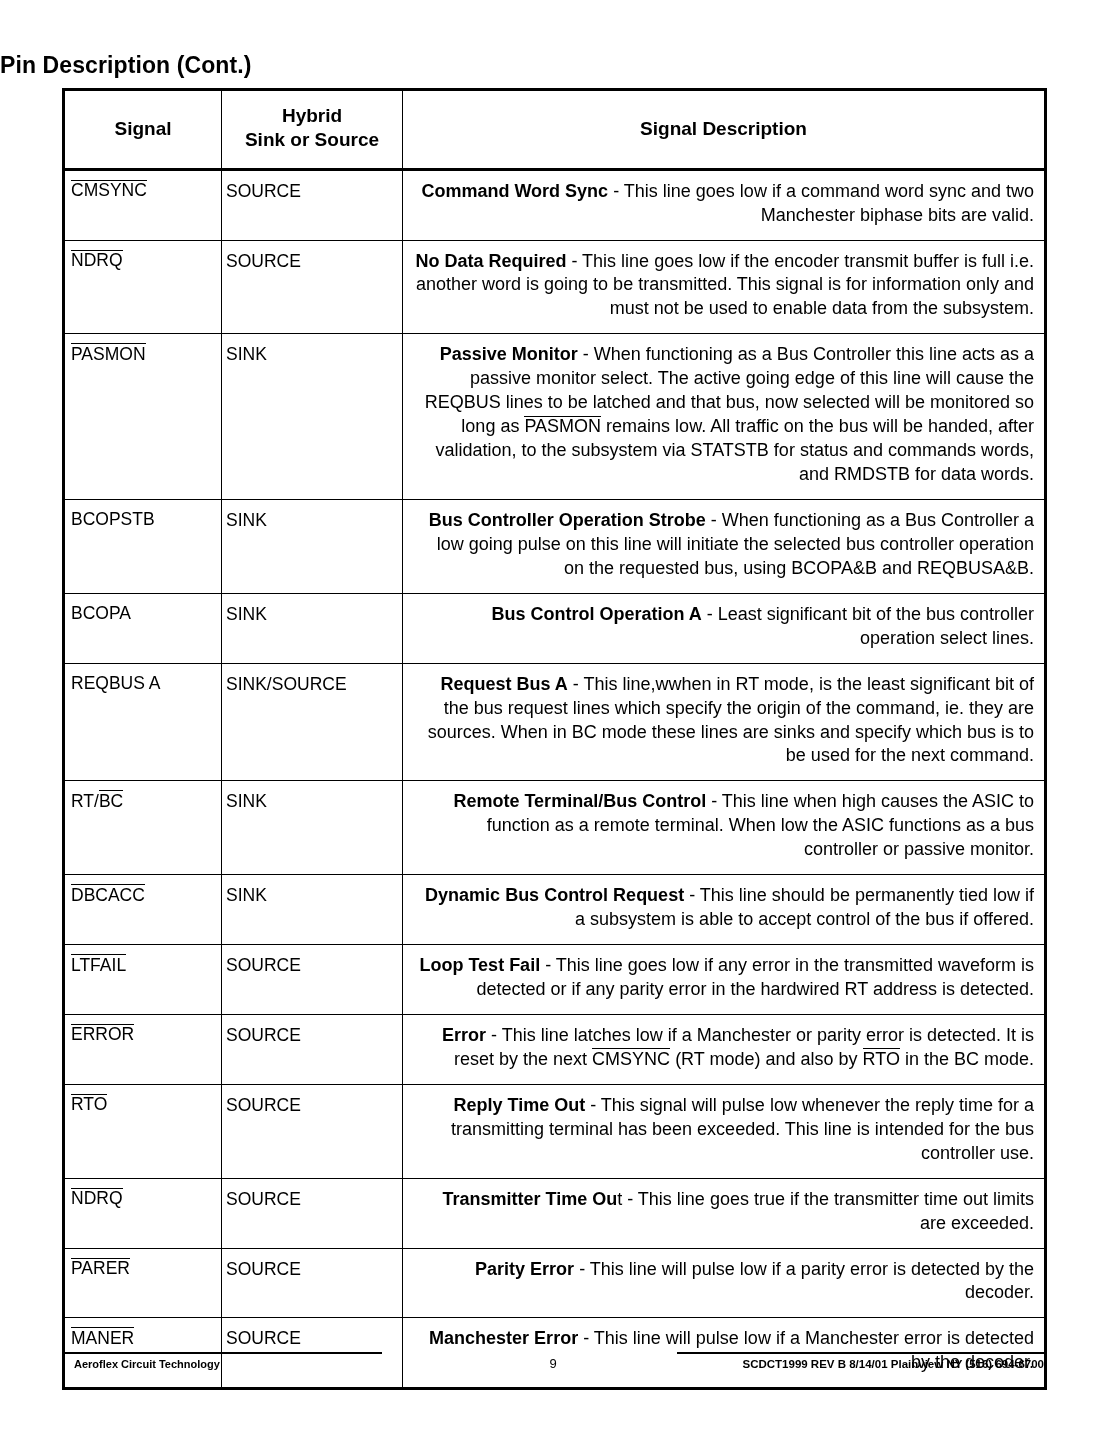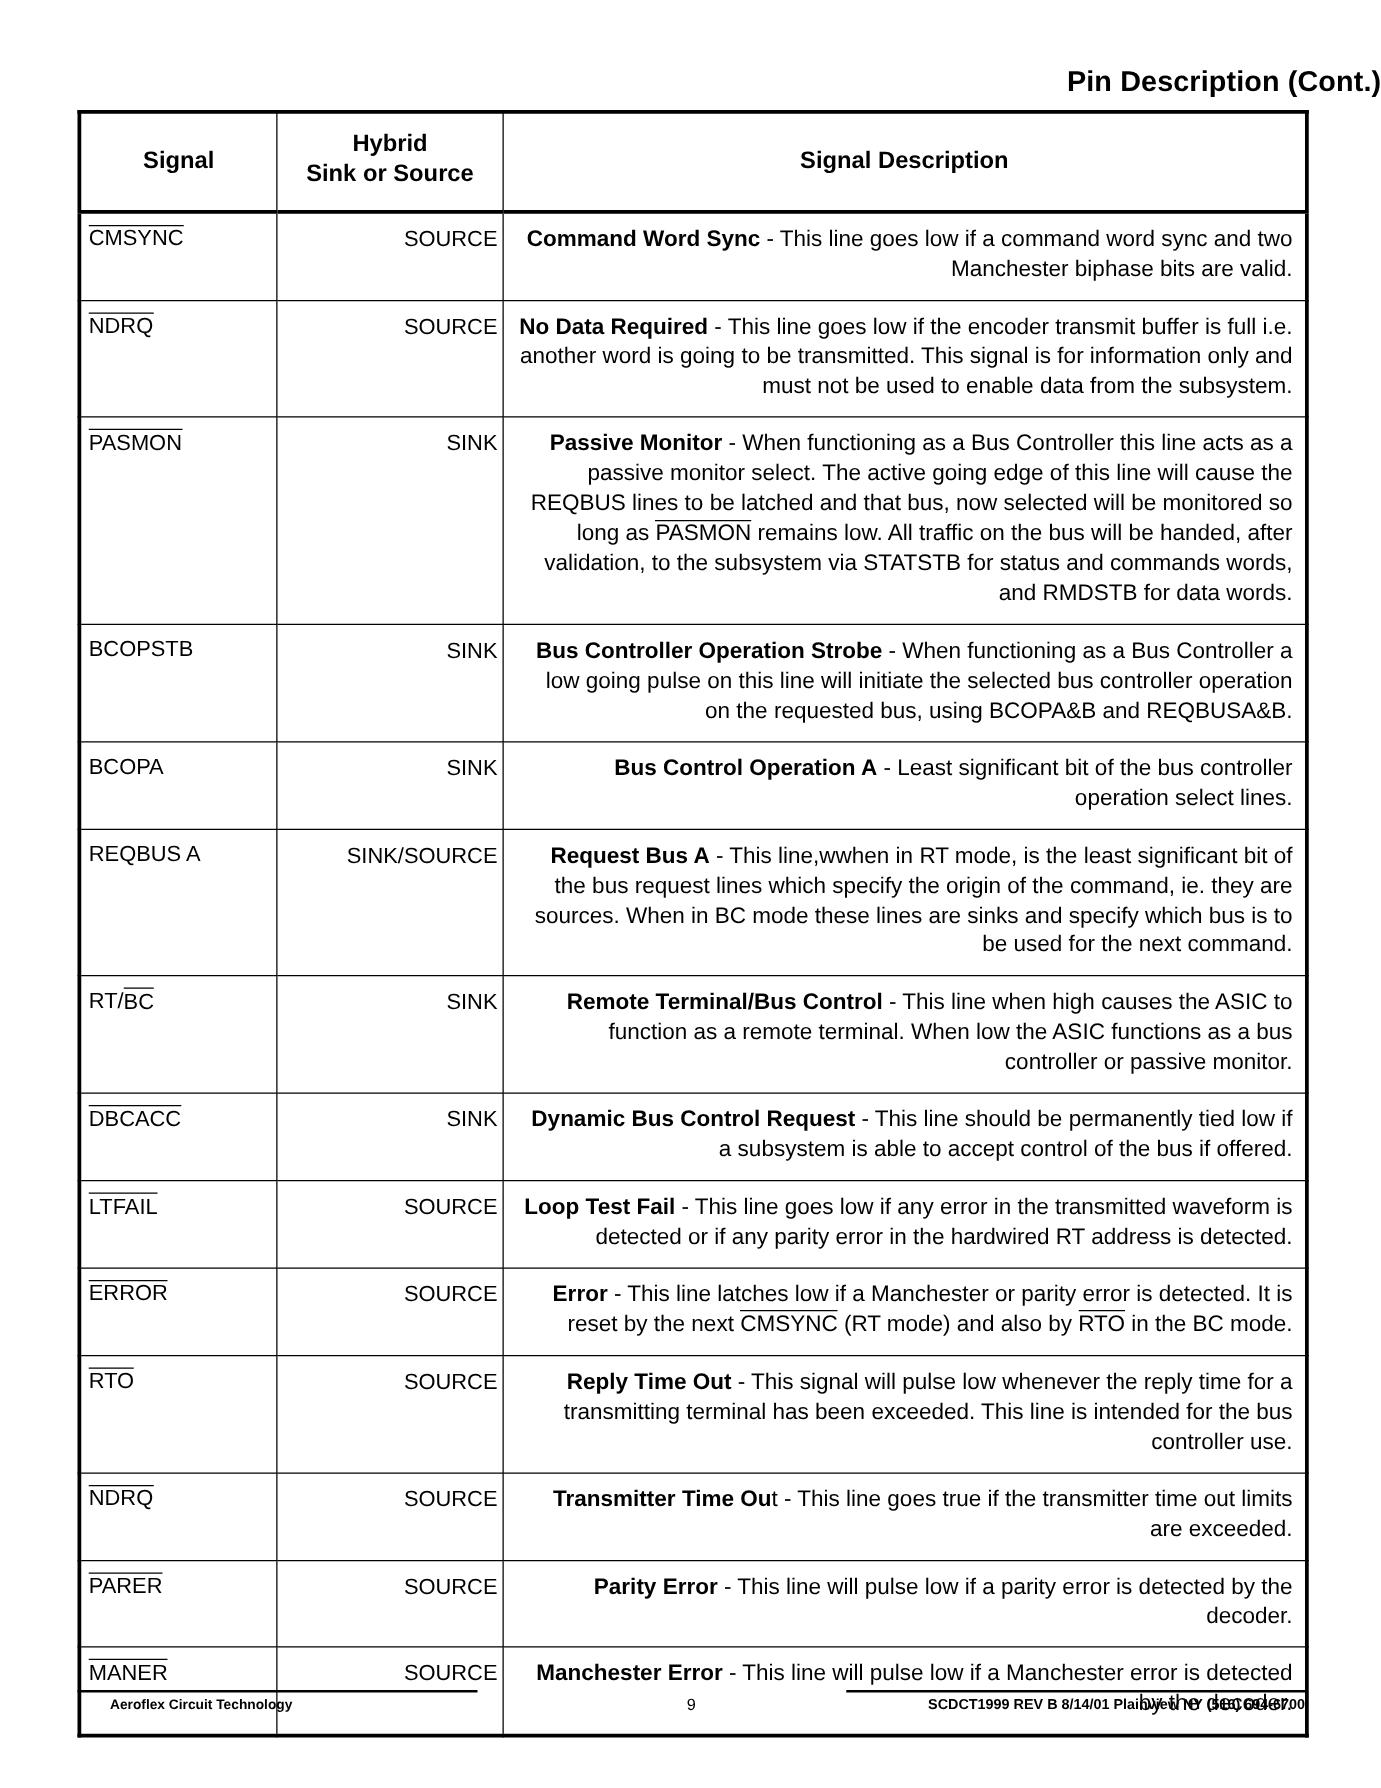--- a/index.html
+++ b/index.html
@@ -23,21 +23,21 @@
     width: 1105px;
     height: 1430px;
   }
 
   
   .page-title {
     position: absolute;
     left: 0;
     top: 52px;
     width: 1105px;
-    text-align: right;
+    text-align: left;
     font-size: 23px;
     font-weight: bold;
     letter-spacing: 0.1px;
   }
 
   
   .pin-table {
     position: absolute;
     left: 62px;
     top: 88px;
@@ -71,21 +71,21 @@
 
   
   td.cell-signal {
     font-size: 17.5px;
     padding: 9px 0 14px 6px;
     line-height: 1.2;
     white-space: nowrap;
   }
   td.cell-hybrid {
     font-size: 17.5px;
-    text-align: right;
+    text-align: left;
     padding: 10px 4px 14px 4px;
     line-height: 1.2;
   }
   td.cell-desc {
     font-size: 18px;
     padding: 9px 10px 12px 9px;
     line-height: 1.33;
     text-align: right;
   }
   td.cell-desc b { font-weight: bold; }
@@ -109,21 +109,21 @@
   }
   .footer-left {
     position: absolute;
     left: 0;
     top: 0;
     width: 320px;
     border-top: 2px solid #000;
     font-size: 11px;
     font-weight: bold;
     padding-top: 4px;
-    padding-left: 26px;
+    padding-left: 12px;
     box-sizing: border-box;
     white-space: nowrap;
   }
   .footer-center {
     position: absolute;
     left: 441px;
     top: 4px;
     width: 100px;
     text-align: center;
     font-size: 13px;

